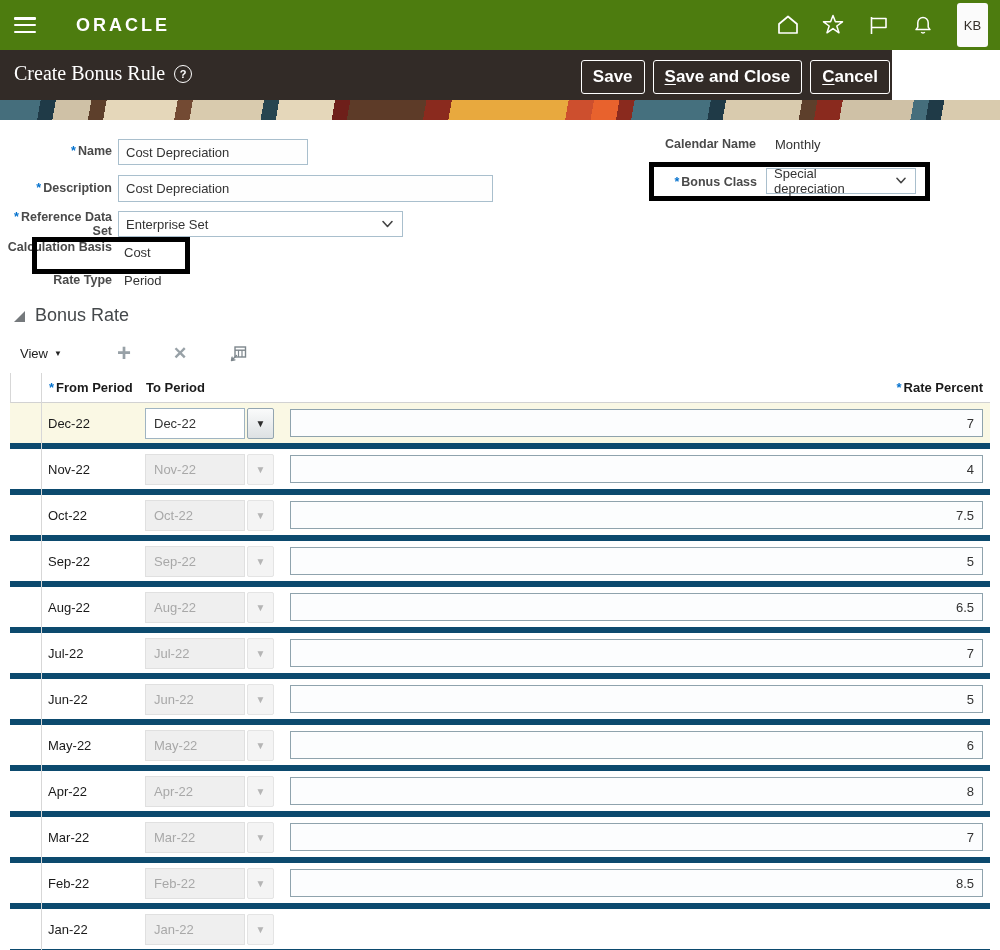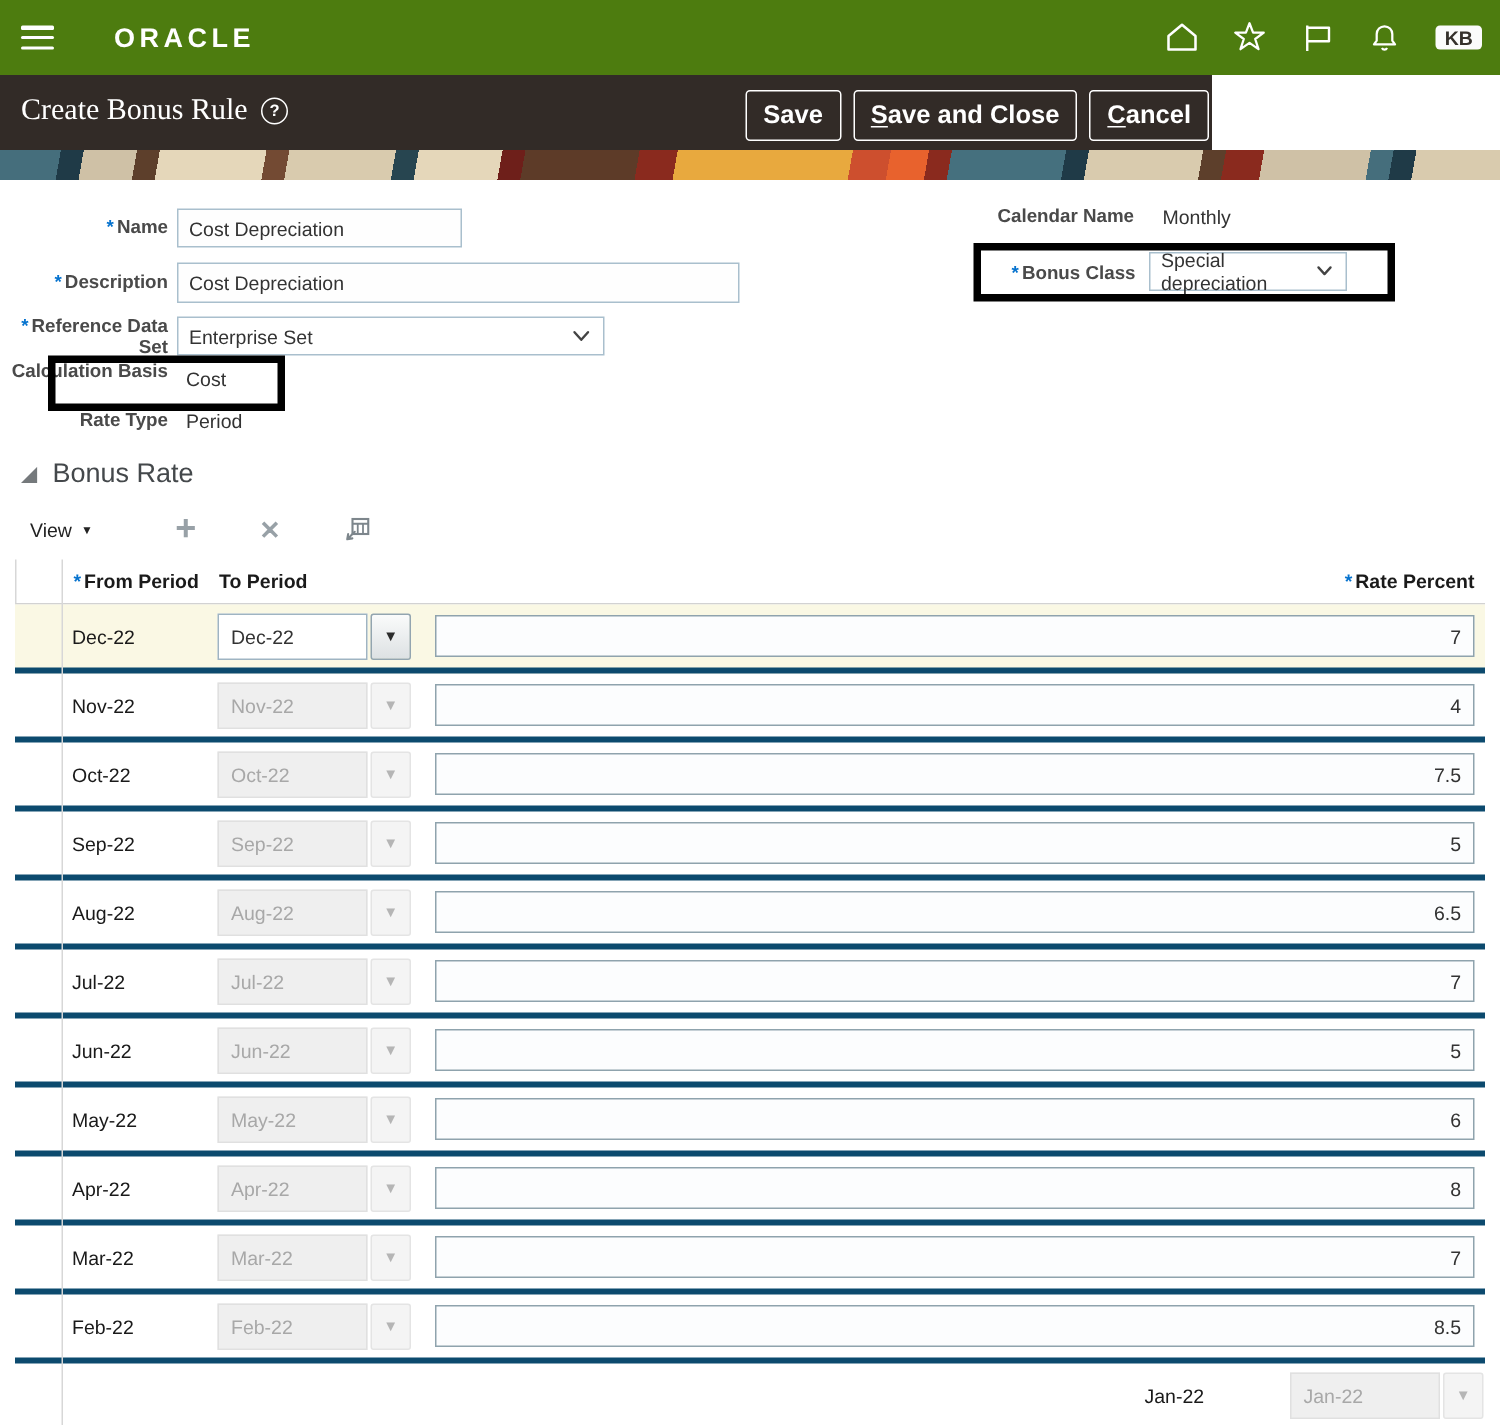--- a/index.html
+++ b/index.html
@@ -7,24 +7,24 @@
     font-family:"Liberation Sans", sans-serif; }
   
   .topbar { position:absolute; left:0; top:0; width:1000px; height:50px; background:#4d7c0f;
     display:flex; align-items:center;gap:20px; }
   .hamburger { margin-left:14px; width:22px; height:16px; display:flex; flex-direction:column;
     justify-content:space-between; cursor:pointer; }
   .hamburger span { display:block; height:2.5px; background:#fff; border-radius:1px; }
   .brand { margin-left:20px; color:#fff; font-size:18px; font-weight:bold; letter-spacing:3px; }
   .top-icons { position:absolute; right:12px; top:0; height:50px; display:flex; align-items:center; gap:23px; }
   .top-icons svg { display:block; }
-  .avatar { width:31px; height:16px; background:#fbfbfb; border-radius:3px; color:#35302b;
-    font-size:13px; font-weight:bold; display:flex; align-items:center; justify-content:center; }
-  
-  .pageheader { position:absolute; left:0; top:50px; width:808px; height:50px; background:#322B27; }
+  .avatar { width:31px; height:44px; background:#fbfbfb; border-radius:3px; color:#35302b;
+    font-size:13px; font-weight:normal; display:flex; align-items:center; justify-content:center; }
+  
+  .pageheader { position:absolute; left:0; top:50px; width:892px; height:50px; background:#322B27; }
   .page-title { position:absolute; left:14px; top:12px; color:#fff; font-size:20px;
     font-family:"Liberation Serif", serif; display:flex; align-items:center; gap:9px; }
   .help-icon { width:18px; height:18px; border:1.4px solid #fff; border-radius:50%;
     font-family:"Liberation Sans",sans-serif; font-size:11px; font-weight:bold; display:inline-flex;
     align-items:center; justify-content:center; }
   .hdr-buttons { position:absolute; right:2px; top:10px; display:flex; gap:8px; }
   .hbtn { background:#322B27; border:1px solid #fff; border-radius:3px; color:#fff;
     font-size:17px; font-weight:bold; padding:6px 11px; cursor:pointer;
     font-family:"Liberation Sans",sans-serif; }
   .hbtn u { text-underline-offset:2px; }
@@ -64,22 +64,22 @@
   
   .table { position:absolute; left:10px; top:373px; width:980px; }
   .table::before { content:""; position:absolute; left:31px; top:0; bottom:0; width:1px;
     background:#d7d7d7; z-index:5; }
   .thead { display:flex; align-items:center; height:30px; border-bottom:1px solid #d2d2d2;
     border-left:1px solid #d7d7d7; font-size:13px; font-weight:bold; color:#1a1a1a; }
   .h-sel { width:31px; }
   .h-from { width:104px; padding-left:7px; }
   .h-to { width:130px; }
   .h-rate { flex:1; text-align:right; padding-right:7px; }
-  .trow { display:flex; align-items:center; height:46px; border-bottom:4px solid #0c4a6e;
-    position:relative;justify-content:flex-end; }
+  .trow { display:flex; align-items:center; height:46px; border-bottom:6px solid #0c4a6e;
+    position:relative; }
   .trow.selected { background:#FAF8E4; }
   .cell-sel { width:31px; align-self:stretch; }
   .cell-from { width:104px; padding-left:7px; font-size:13px; color:#1a1a1a; }
   .combo { width:130px; display:flex; align-items:center; }
   .combo-input { width:100px; height:31px; border:1px solid #9fb4c2; background:#fff; font-size:13px;
     color:#333; display:flex; align-items:center; padding-left:8px; }
   .combo-btn { width:27px; height:31px; margin-left:2px; border:1px solid #93a5b0; border-radius:2px;
     background:linear-gradient(#fafbfb,#dde1e3); display:flex; align-items:center; justify-content:center;
     cursor:pointer; }
   .combo-btn .caret { font-size:10px; color:#2c2c2c; }
@@ -171,21 +171,21 @@
 <div class="fvalue" style="left:124px; top:273px;">Period</div>
 
 <div class="flabel" style="left:644px; top:137px;">
   <span>Calendar Name</span>
 </div>
 <div class="fvalue" style="left:775px; top:137px;">Monthly</div>
 
 <div class="flabel" style="left:645px; top:175px;">
   <span class="req">*</span><span>Bonus Class</span>
 </div>
-<div class="selectbox" style="left:766px; top:168px; width:132px; height:26px;">
+<div class="selectbox" style="left:766px; top:168px; width:150px; height:26px;">
   <span>Special depreciation</span>
   <svg width="12" height="9" viewBox="0 0 13 10">
       <polyline points="2,2.5 6.5,7.5 11,2.5" fill="none" stroke="#444" stroke-width="1.7" stroke-linecap="round" stroke-linejoin="round"></polyline>
     </svg>
 </div>
 
 <div class="hl-box" style="left:32px; top:237px; width:158px; height:37px;"></div>
 <div class="hl-box" style="left:649px; top:162px; width:281px; height:39px;"></div>
 
 <div class="section-head">

